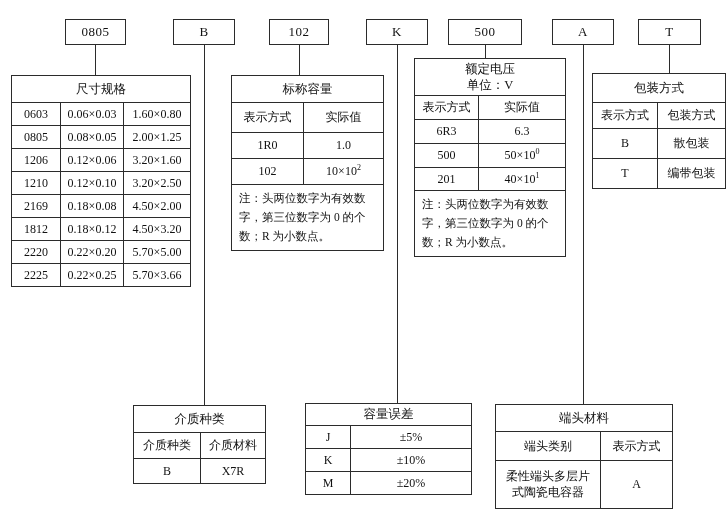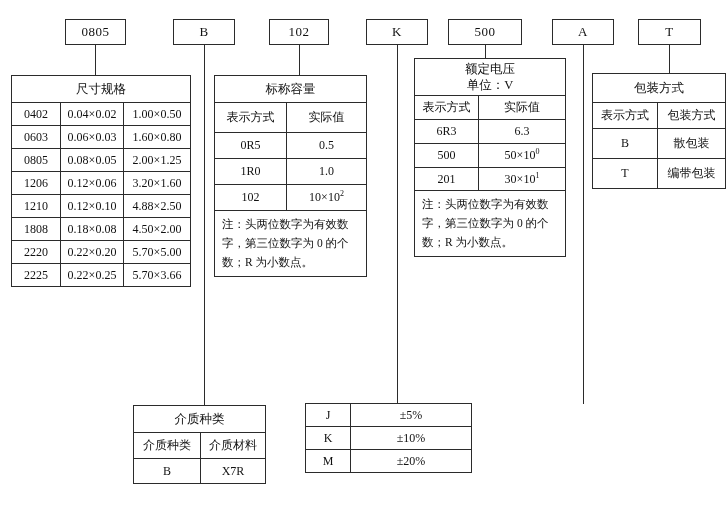--- a/index.html
+++ b/index.html
@@ -69,78 +69,74 @@
     <colgroup>
         <col style="width:49px">
         <col style="width:63px">
         <col style="width:67px">
       </colgroup>
     <tbody>
         <tr style="height:27px">
           <td colspan="3" class="t-title">尺寸规格</td>
         </tr>
     <tr style="height:23px">
-          <td>0402</td>
-          <td>0.04×0.02</td>
-          <td>1.00×0.50</td>
-        </tr>
-    <tr style="height:23px">
           <td>0603</td>
           <td>0.06×0.03</td>
           <td>1.60×0.80</td>
         </tr>
     <tr style="height:23px">
           <td>0805</td>
           <td>0.08×0.05</td>
           <td>2.00×1.25</td>
         </tr>
     <tr style="height:23px">
           <td>1206</td>
           <td>0.12×0.06</td>
           <td>3.20×1.60</td>
         </tr>
     <tr style="height:23px">
           <td>1210</td>
           <td>0.12×0.10</td>
-          <td>4.88×2.50</td>
-        </tr>
-    <tr style="height:23px">
-          <td>1808</td>
+          <td>3.20×2.50</td>
+        </tr>
+    <tr style="height:23px">
+          <td>2169</td>
           <td>0.18×0.08</td>
           <td>4.50×2.00</td>
+        </tr>
+    <tr style="height:23px">
+          <td>1812</td>
+          <td>0.18×0.12</td>
+          <td>4.50×3.20</td>
         </tr>
     <tr style="height:23px">
           <td>2220</td>
           <td>0.22×0.20</td>
           <td>5.70×5.00</td>
         </tr>
     <tr style="height:23px">
           <td>2225</td>
           <td>0.22×0.25</td>
           <td>5.70×3.66</td>
         </tr>
   </tbody>
     </table>
 
-  <table class="tbl" style="left:214px;top:75px;width:152px">
+  <table class="tbl" style="left:231px;top:75px;width:152px">
     <colgroup>
         <col style="width:72px">
         <col style="width:80px">
       </colgroup>
     <tbody>
         <tr style="height:27px">
           <td colspan="2" class="t-title">标称容量</td>
         </tr>
     <tr style="height:30px">
       <td>表示方式</td>
       <td>实际值</td>
-    </tr>
-    <tr style="height:26px">
-      <td>0R5</td>
-      <td><span>0.5</span><sup></sup></td>
     </tr>
     <tr style="height:26px">
       <td>1R0</td>
       <td><span>1.0</span><sup></sup></td>
     </tr>
     <tr style="height:26px">
       <td>102</td>
       <td><span>10×10</span><sup>2</sup></td>
     </tr>
     <tr style="height:60px">
@@ -168,21 +164,21 @@
     <tr style="height:24px">
       <td>6R3</td>
       <td><span>6.3</span><sup></sup></td>
     </tr>
     <tr style="height:24px">
       <td>500</td>
       <td><span>50×10</span><sup>0</sup></td>
     </tr>
     <tr style="height:23px">
       <td>201</td>
-      <td><span>30×10</span><sup>1</sup></td>
+      <td><span>40×10</span><sup>1</sup></td>
     </tr>
     <tr style="height:63px">
           <td colspan="2" class="note">注：头两位数字为有效数
 字，第三位数字为 0 的个
 数；R 为小数点。</td>
         </tr>
   </tbody>
     </table>
 
   <table class="tbl" style="left:592px;top:73px;width:133px">
@@ -228,29 +224,52 @@
         </tr>
   </tbody>
     </table>
 
   <table class="tbl" style="left:305px;top:403px;width:166px">
     <colgroup>
         <col style="width:45px">
         <col style="width:121px">
       </colgroup>
     <tbody>
+        <tr style="height:22px">
+          <td colspan="2" class="t-title">容量误差</td>
+        </tr>
     <tr style="height:23px">
           <td>J</td>
           <td>±5%</td>
         </tr>
     <tr style="height:23px">
           <td>K</td>
           <td>±10%</td>
         </tr>
     <tr style="height:23px">
           <td>M</td>
           <td>±20%</td>
         </tr>
   </tbody>
     </table>
 
+  <table class="tbl" style="left:495px;top:404px;width:177px">
+    <colgroup>
+        <col style="width:105px">
+        <col style="width:72px">
+      </colgroup>
+    <tbody>
+        <tr style="height:27px">
+          <td colspan="2" class="t-title">端头材料</td>
+        </tr>
+    <tr style="height:29px">
+      <td>端头类别</td>
+      <td>表示方式</td>
+    </tr>
+    <tr style="height:48px">
+      <td class="pre">柔性端头多层片
+式陶瓷电容器</td>
+      <td>A</td>
+    </tr>
+  </tbody>
+    </table>
 
 </div>
 
 </body></html>

